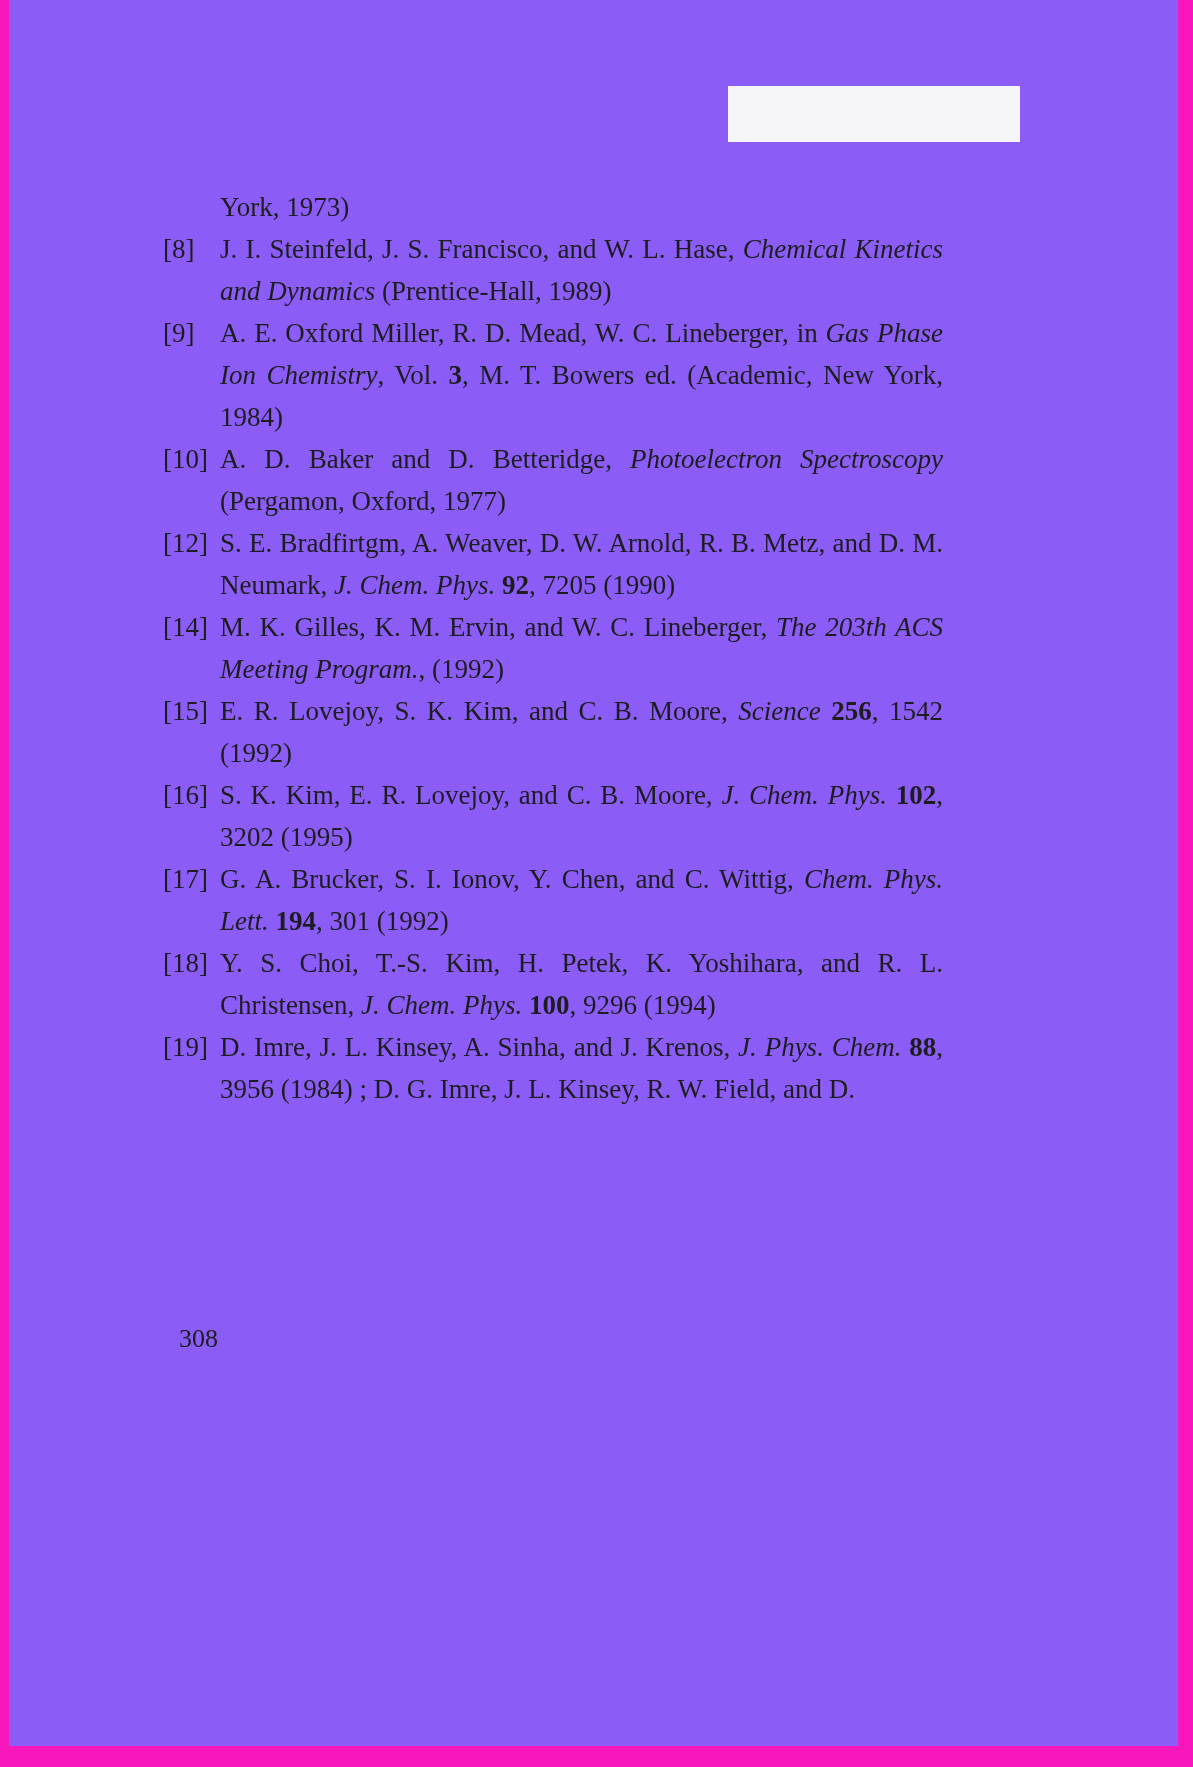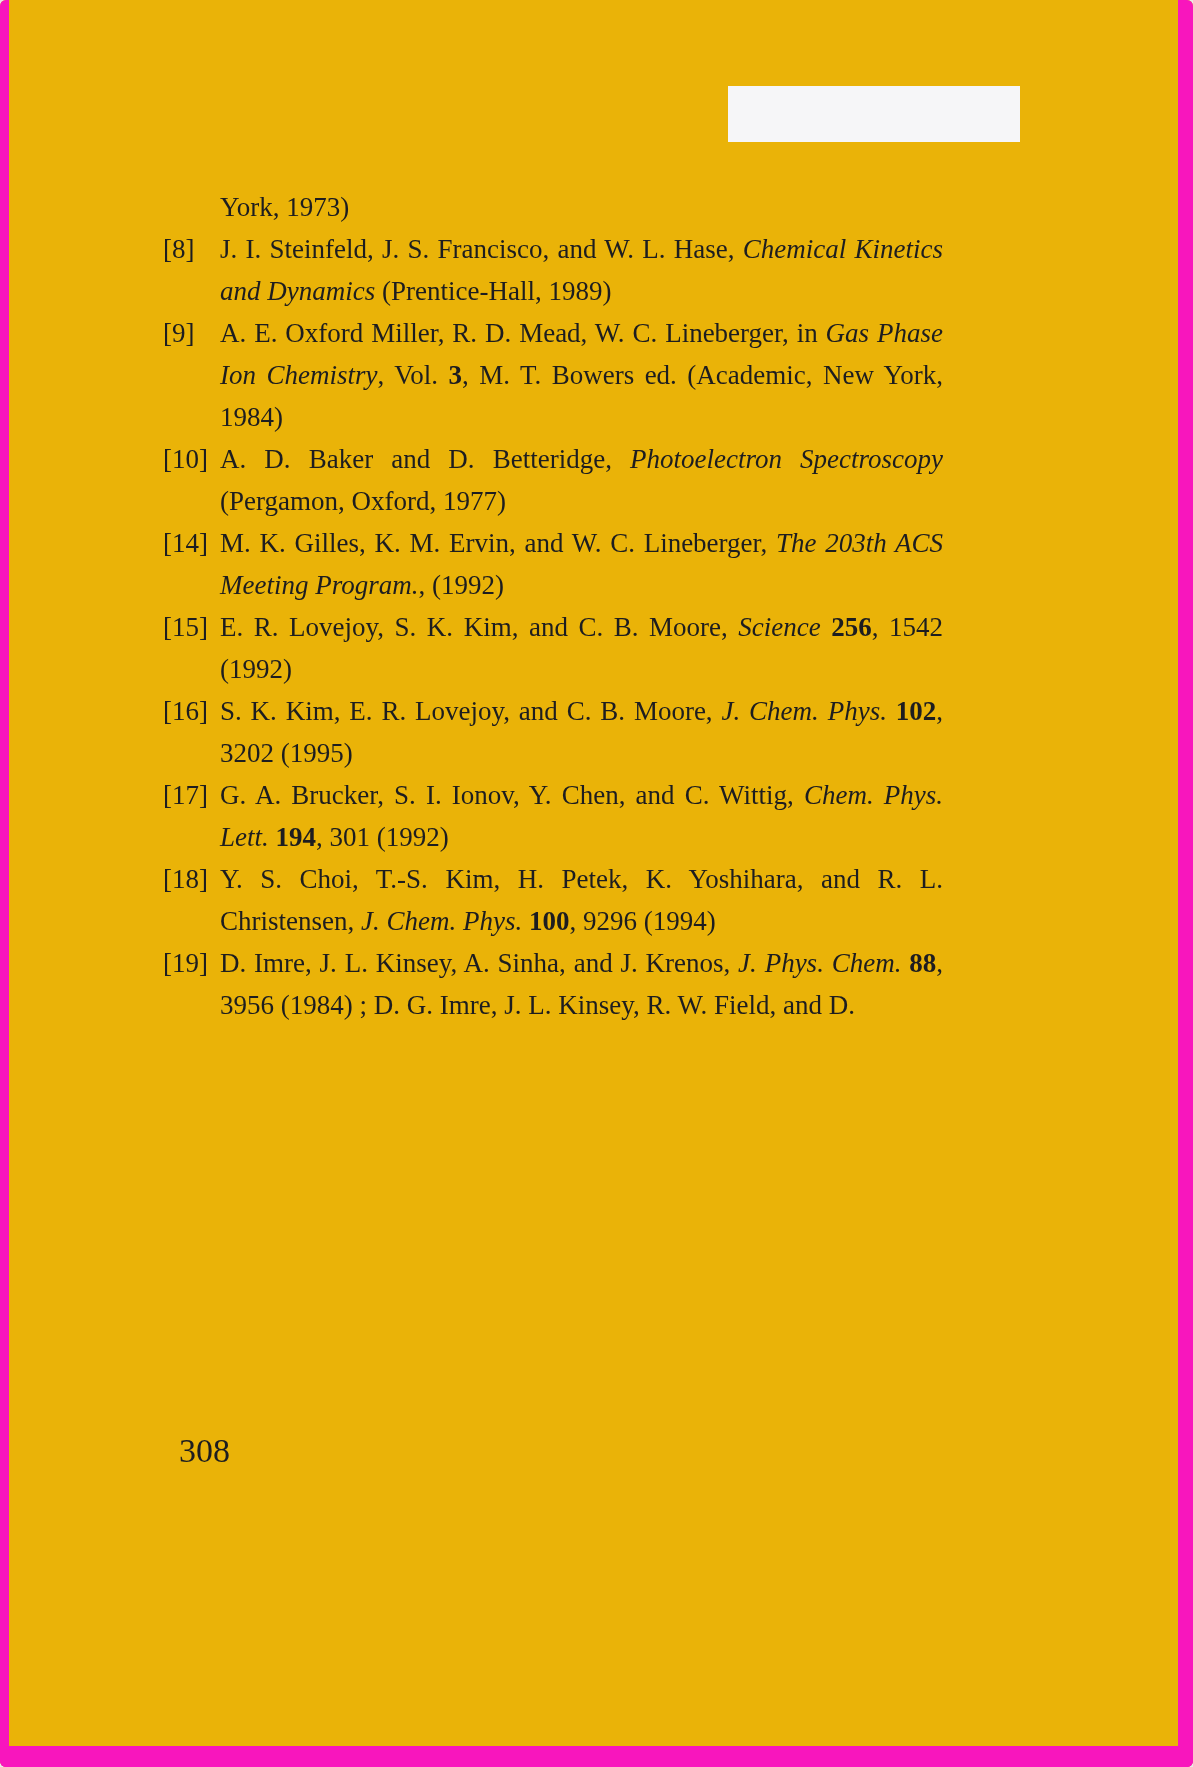--- a/index.html
+++ b/index.html
@@ -38,39 +38,40 @@
   .ref-label {
     display: inline-block;
     width: 57px;
     text-indent: 0;
   }
   .it { font-style: italic; }
   .bd { font-weight: bold; }
   .pagenum {
     position: absolute;
     left: 179px;
-    top: 1432px;
-    font-size: 34px;
+    top: 1324px;
+    font-size: 26px;
     color: #1d1d20;
   }
 </style>
 </head>
 <body>
 
-<div class="scan" style="background: #eab308; color: rgb(29, 29, 32); border-radius: 6px;">
+<div class="scan" style="background: #8b5cf6; color: rgb(29, 29, 32);">
   <div class="artifact"></div>
   <div class="edge left" style="background: rgb(248, 22, 189);"></div>
   <div class="edge right" style="background: rgb(248, 22, 189);"></div>
   <div class="edge bottom" style="background: rgb(248, 22, 189);"></div>
 
   <div class="refs" id="refs">
       <div class="ref"><span class="ref-label"></span><span>York, 1973)</span></div>
       <div class="ref"><span class="ref-label">[8]</span><span>J. I. Steinfeld, J. S. Francisco, and W. L. Hase, </span><span class="it">Chemical Kinetics and Dynamics</span><span> (Prentice-Hall, 1989)</span></div>
       <div class="ref"><span class="ref-label">[9]</span><span>A. E. Oxford Miller, R. D. Mead, W. C. Lineberger, in </span><span class="it">Gas Phase Ion Chemistry</span><span>, Vol. </span><span class="bd">3</span><span>, M. T. Bowers ed. (Academic, New York, 1984)</span></div>
       <div class="ref"><span class="ref-label">[10]</span><span>A. D. Baker and D. Betteridge, </span><span class="it">Photoelectron Spectroscopy</span><span> (Pergamon, Oxford, 1977)</span></div>
+      <div class="ref"><span class="ref-label">[12]</span><span>S. E. Bradfirtgm, A. Weaver, D. W. Arnold, R. B. Metz, and D. M. Neumark, </span><span class="it">J. Chem. Phys.</span><span> </span><span class="bd">92</span><span>, 7205 (1990)</span></div>
       <div class="ref"><span class="ref-label">[14]</span><span>M. K. Gilles, K. M. Ervin, and W. C. Lineberger, </span><span class="it">The 203th ACS Meeting Program.</span><span>, (1992)</span></div>
       <div class="ref"><span class="ref-label">[15]</span><span>E. R. Lovejoy, S. K. Kim, and C. B. Moore, </span><span class="it">Science</span><span> </span><span class="bd">256</span><span>, 1542 (1992)</span></div>
       <div class="ref"><span class="ref-label">[16]</span><span>S. K. Kim, E. R. Lovejoy, and C. B. Moore, </span><span class="it">J. Chem. Phys.</span><span> </span><span class="bd">102</span><span>, 3202 (1995)</span></div>
       <div class="ref"><span class="ref-label">[17]</span><span>G. A. Brucker, S. I. Ionov, Y. Chen, and C. Wittig, </span><span class="it">Chem. Phys. Lett.</span><span> </span><span class="bd">194</span><span>, 301 (1992)</span></div>
       <div class="ref"><span class="ref-label">[18]</span><span>Y. S. Choi, T.-S. Kim, H. Petek, K. Yoshihara, and R. L. Christensen, </span><span class="it">J. Chem. Phys.</span><span> </span><span class="bd">100</span><span>, 9296 (1994)</span></div>
       <div class="ref"><span class="ref-label">[19]</span><span>D. Imre, J. L. Kinsey, A. Sinha, and J. Krenos, </span><span class="it">J. Phys. Chem.</span><span> </span><span class="bd">88</span><span>, 3956 (1984) ; D. G. Imre, J. L. Kinsey, R. W. Field, and D.</span></div>
     </div>
 
   <div class="pagenum">308</div>
 </div>

